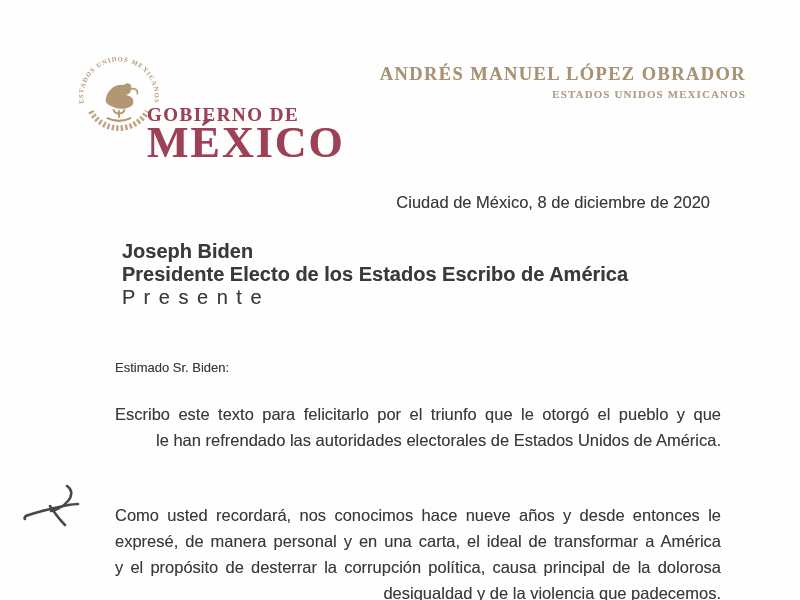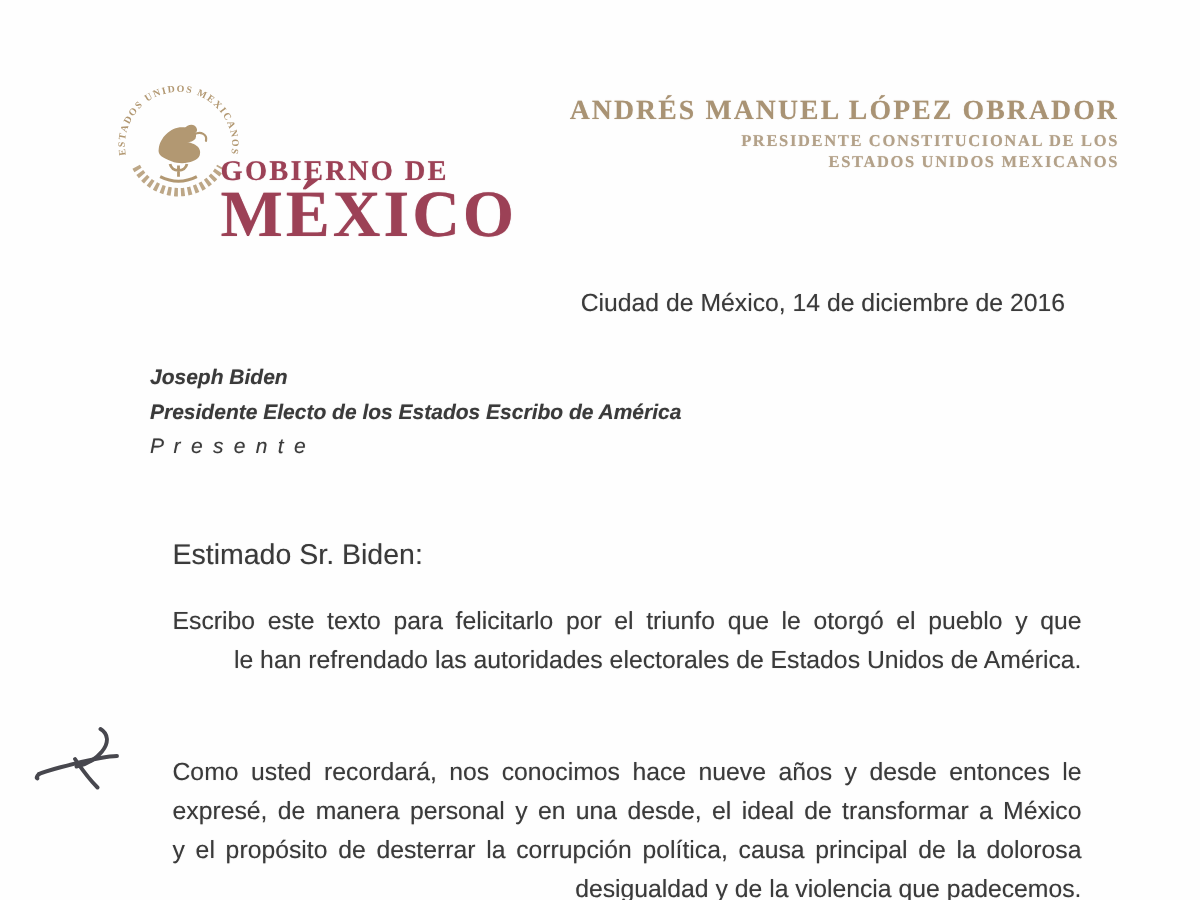--- a/index.html
+++ b/index.html
@@ -32,24 +32,24 @@
     position:absolute;top:63px;right:54px;text-align:right;
     font-family:"Liberation Serif", serif;font-weight:bold;
     color:var(--brand-gold);
     text-shadow:0 0 0.6px rgba(169,147,116,.55);
   }
   .president-name{font-size:18.5px;letter-spacing:1.4px;line-height:22px;text-align:right;}
   .president-title{font-size:11px;letter-spacing:1.1px;line-height:13.5px;color:var(--brand-gold-light);margin-top:3px;}
   
   .scan-text{text-shadow:0 0 0.6px rgba(40,40,40,.4);}
   .dateline{position:absolute;top:193px;right:90px;font-size:16.5px;}
-  .recipient{position:absolute;left:100px;top:240px;font-size:14px;line-height:23px;font-style:italic;}
+  .recipient{position:absolute;left:122px;top:240px;font-size:20px;line-height:23px;}
   .recipient .bold{font-weight:bold;}
   .presente{letter-spacing:1.5px;}
-  .salutation{position:absolute;left:115px;top:360px;font-size:19px;}
+  .salutation{position:absolute;left:115px;top:360px;font-size:13px;}
   .para{position:absolute;left:115px;width:606px;font-size:16.5px;line-height:26px;}
   .para-1{top:401px;}
   .para-2{top:502px;}
   .jline{text-align:justify;text-align-last:justify;}
   .lline{text-align:right;}
   
   .margin-mark{position:absolute;left:20px;top:476px;width:64px;height:64px;}
 </style>
 </head>
 <body>
@@ -77,26 +77,25 @@
   </svg>
 
   <div class="gov-brand">
     <div class="gov-line1">GOBIERNO DE</div>
     <div class="gov-line2">MÉXICO</div>
   </div>
 
   <div class="president-block">
     <div class="president-name">ANDRÉS MANUEL LÓPEZ OBRADOR</div>
     <div class="president-title">
-      <div>PRESIDENTE CONSTITUCIONAL DE LOS</div>
       <div>ESTADOS UNIDOS MEXICANOS</div>
     </div>
   </div>
 
-  <div class="dateline scan-text">Ciudad de México, 14 de diciembre de 2016</div>
+  <div class="dateline scan-text">Ciudad de México, 8 de diciembre de 2020</div>
 
   <div class="recipient scan-text">
     <div class="bold">Joseph Biden</div>
     <div class="bold">Presidente Electo de los Estados Escribo de América</div>
     <div class="presente">P r e s e n t e</div>
   </div>
 
   <div class="salutation scan-text">Estimado Sr. Biden:</div>
 
   <div class="para para-1 scan-text">
@@ -108,18 +107,18 @@
     <g fill="none" stroke="#2e2e36" stroke-width="2.6" stroke-linecap="round" opacity="0.88">
       <path d="M6,40 C9,38.5 28,33 46,29.5 C51,28.6 55,28 58,28"></path>
       <path d="M47,10 C52,13 53,19 48,25 C43,31 36,34 31,35"></path>
       <path d="M30,30 C34,36 40,44 45,49"></path>
       <path d="M6,40 C4.5,41.5 4,42.5 5,43"></path>
     </g>
   </svg>
 
   <div class="para para-2 scan-text">
     <div class="jline">Como usted recordará, nos conocimos hace nueve años y desde entonces le</div>
-    <div class="jline">expresé, de manera personal y en una desde, el ideal de transformar a México</div>
+    <div class="jline">expresé, de manera personal y en una carta, el ideal de transformar a América</div>
     <div class="jline">y el propósito de desterrar la corrupción política, causa principal de la dolorosa</div>
     <div class="lline">desigualdad y de la violencia que padecemos.</div>
   </div>
 
 </div>
 
 </body></html>

